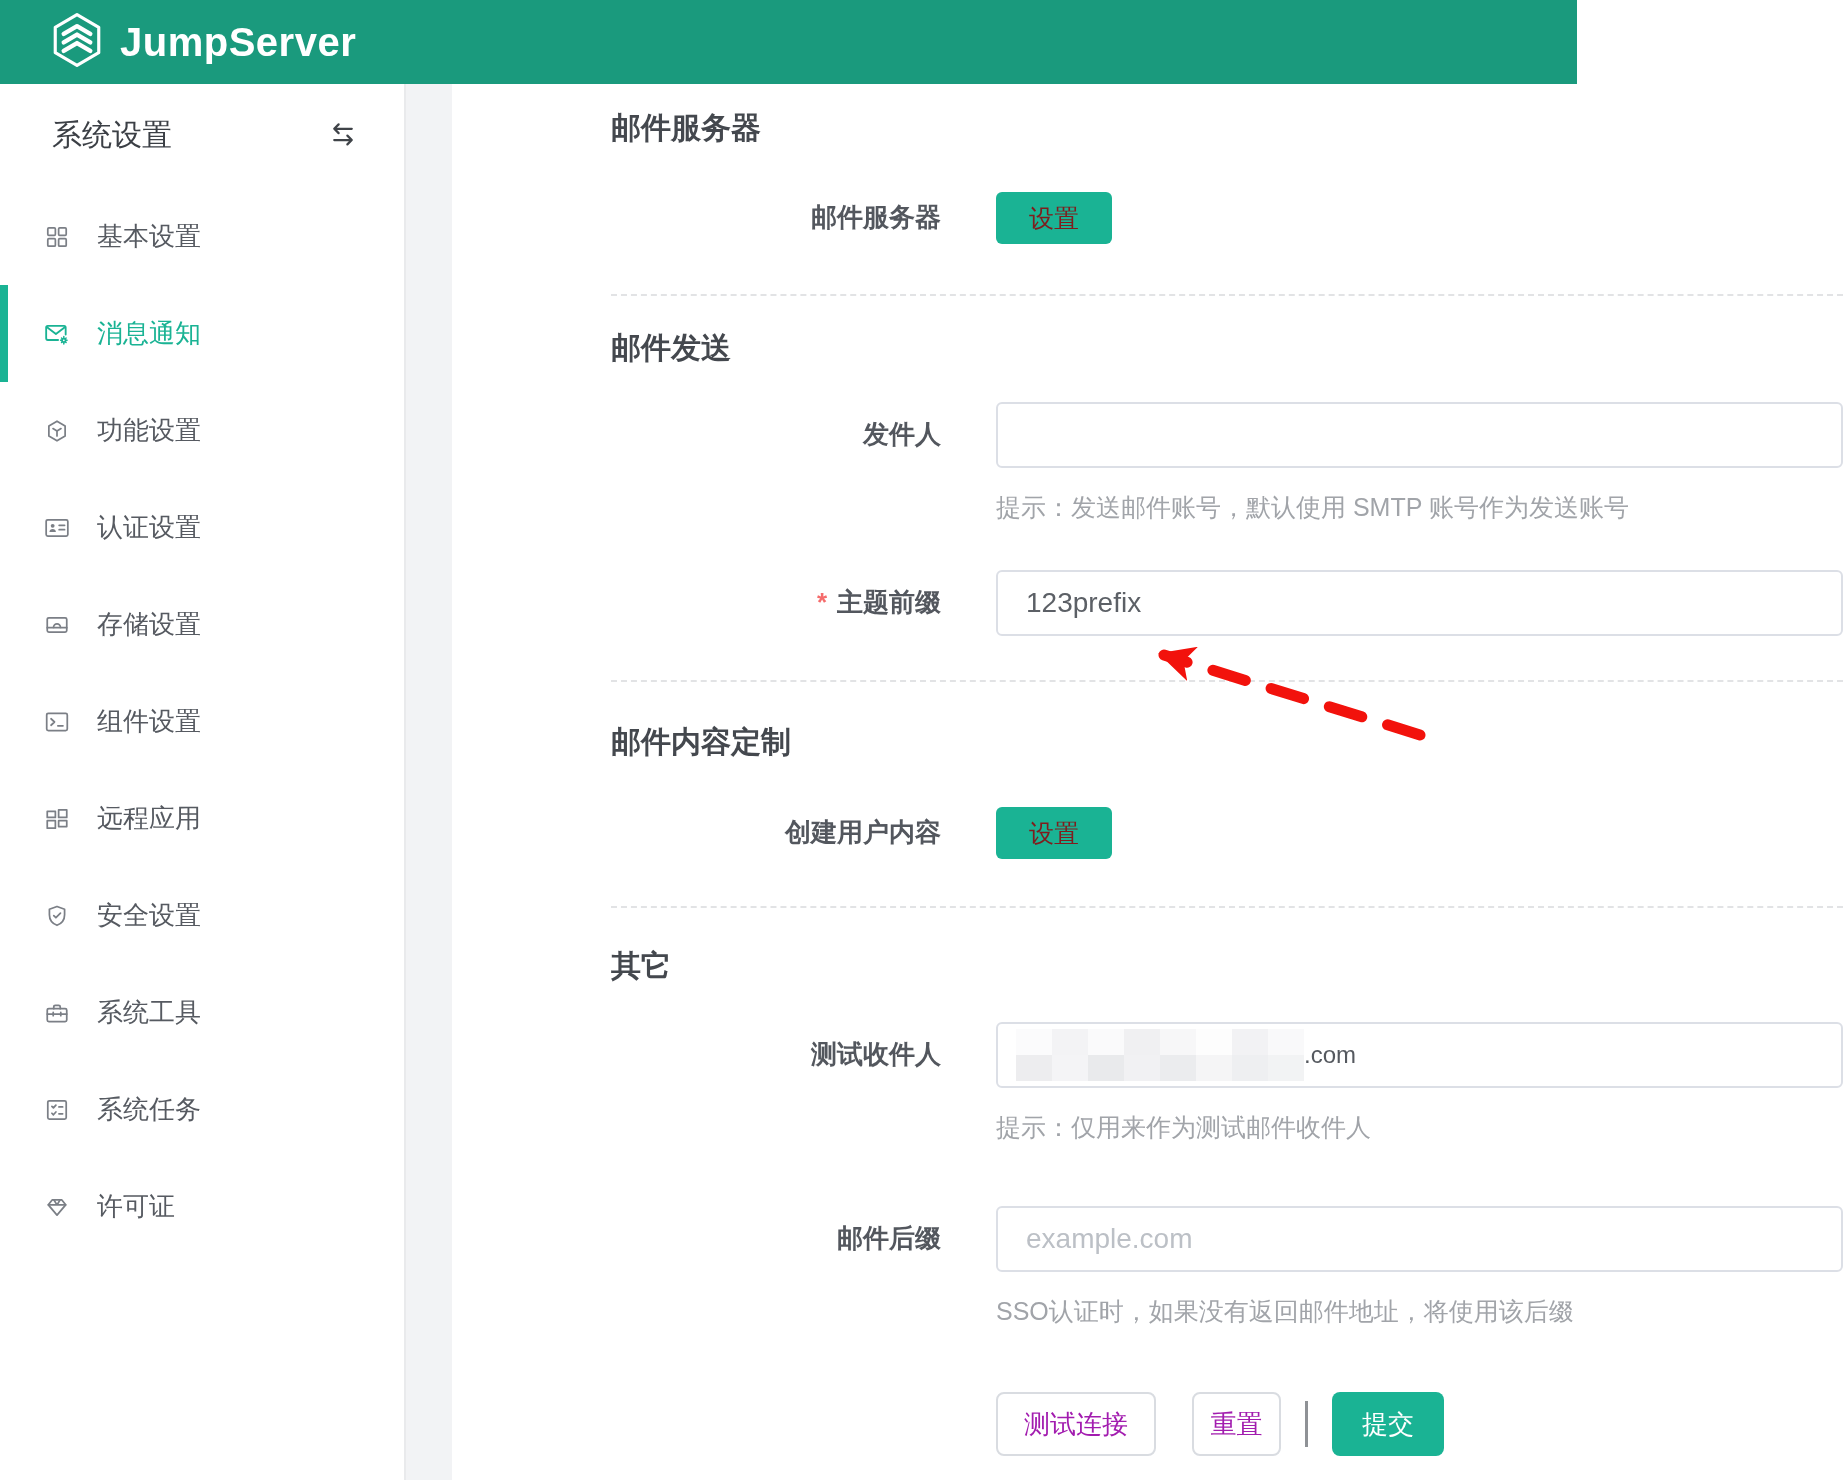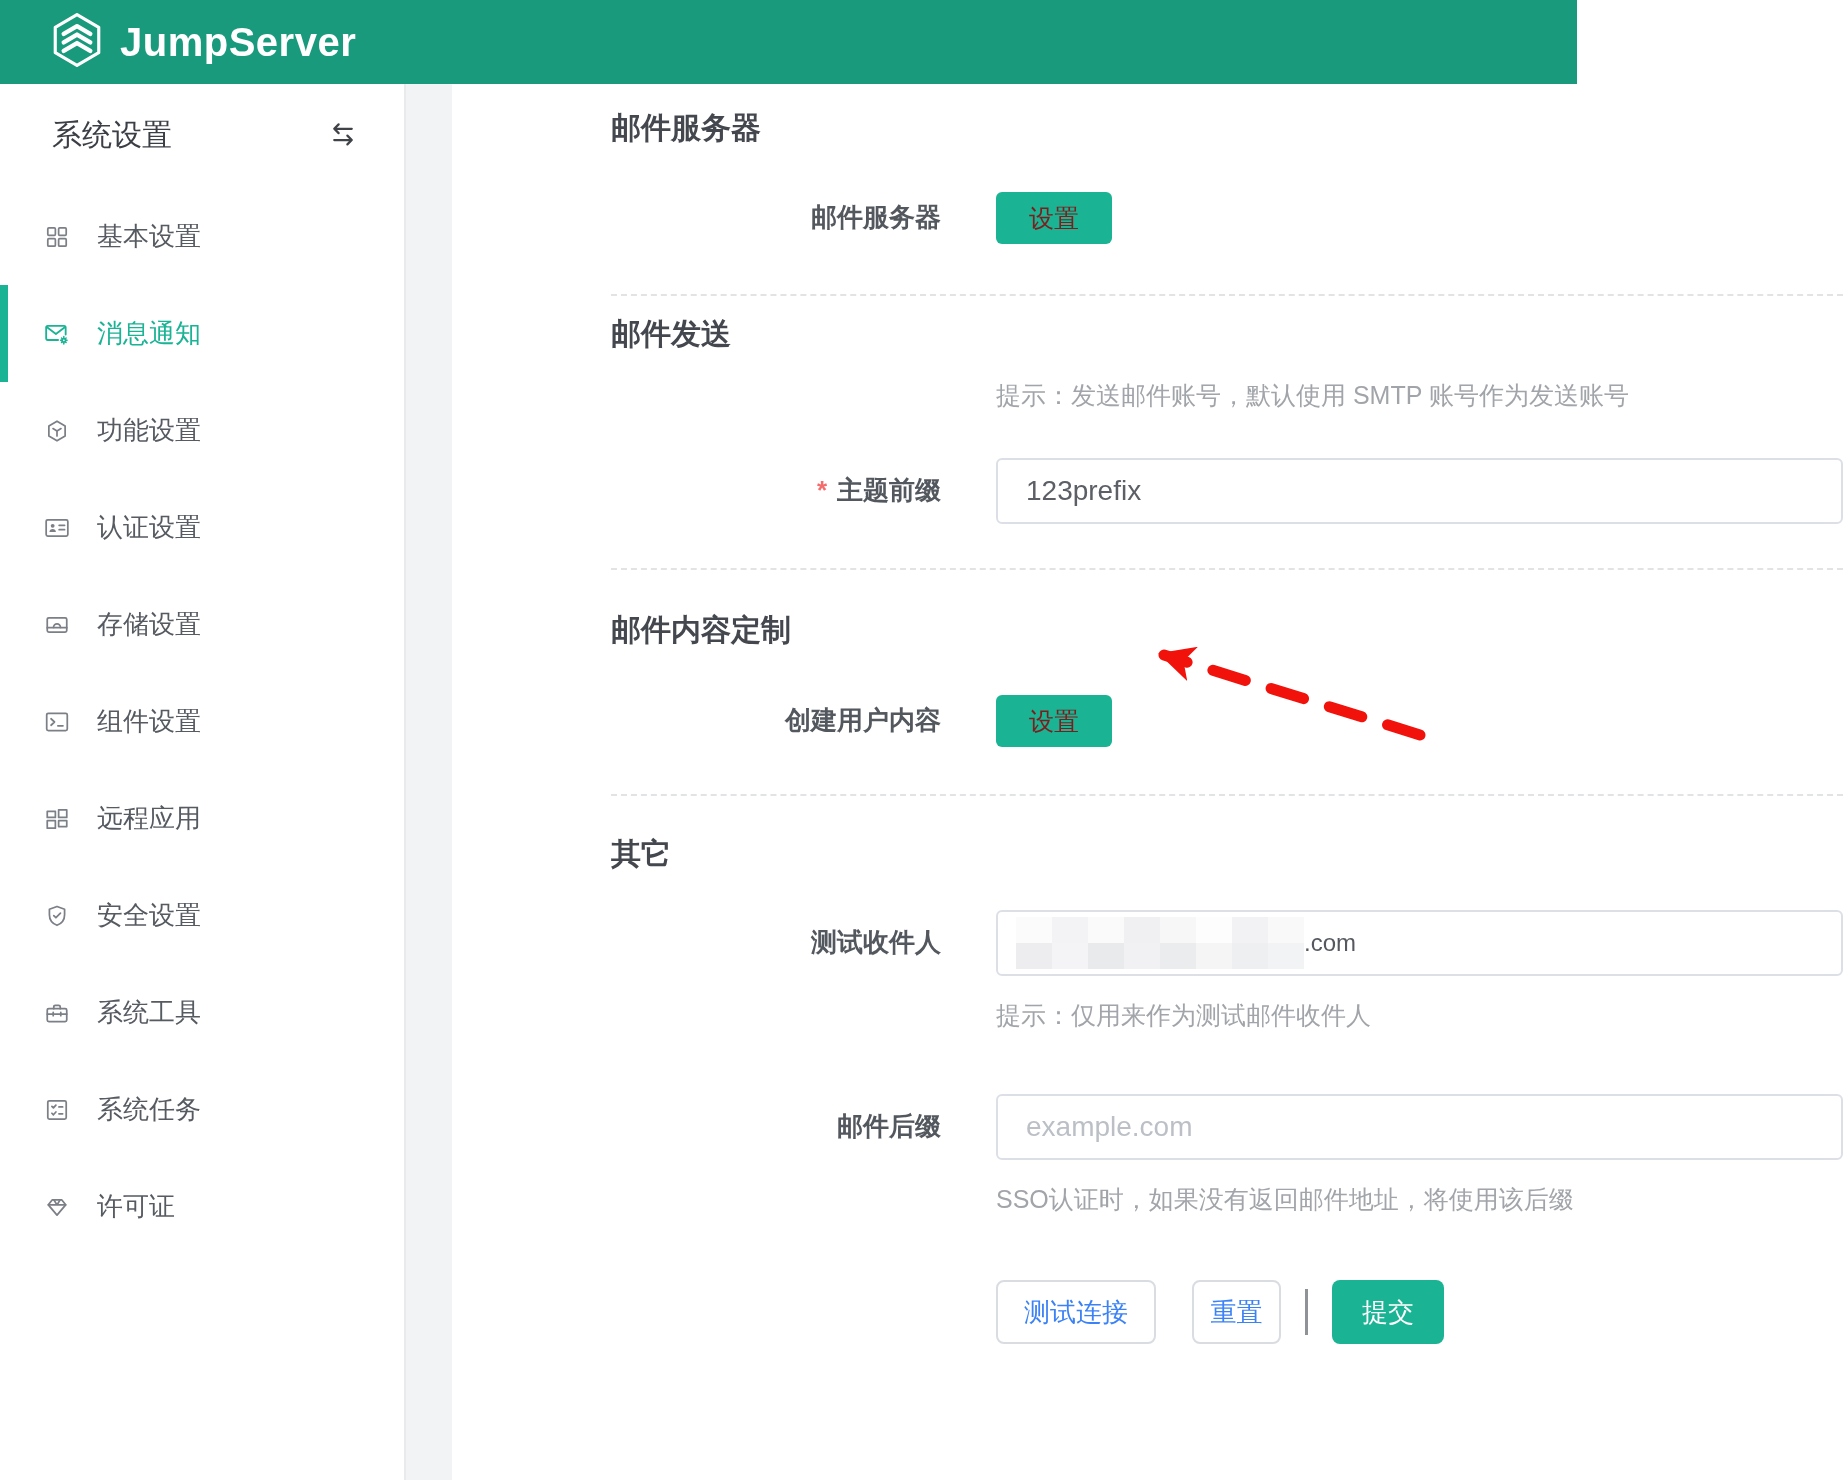--- a/index.html
+++ b/index.html
@@ -38,21 +38,21 @@
   .mi-label{margin-left:27px;font-size:26px;color:var(--menu-text);}
   .menu-item.active::before{content:"";position:absolute;left:0;top:0;bottom:0;width:8px;background:var(--accent);}
   .menu-item.active .mi-label{color:var(--accent);}
   .menu-item.active .mi-icon{color:var(--accent);}
 
   
   .main{position:absolute;left:452px;top:84px;width:1391px;height:1396px;background:#fff;
     padding-left:159px;overflow:hidden;}
   .section-title{font-size:30px;font-weight:700;color:var(--title-dark);line-height:44px;}
   .t1{margin-top:22px;}
-  .t2{margin-top:16px;}
+  .t2{margin-top:30px;}
   .t3{margin-top:38px;}
   .t4{margin-top:36px;}
   .dashed-divider{border-top:2px dashed #e2e3e5;height:0;}
   .d1{margin-top:50px;}
   .d2{margin-top:44px;}
   .d3{margin-top:47px;}
   .form-row{display:flex;align-items:center;}
   .row-label{width:330px;flex:0 0 330px;text-align:right;font-size:26px;font-weight:700;
     color:var(--label-dark);line-height:1.2;}
   .req{color:#f56c6c;font-weight:700;margin-right:10px;font-size:26px;}
@@ -86,21 +86,21 @@
   .mosaic i:nth-child(16n+11){background:#e9eaec;}
   .mosaic i:nth-child(16n+12){background:#f1f1f3;}
   .mosaic i:nth-child(16n+13){background:#ebecee;}
   .mosaic i:nth-child(16n+14){background:#f5f5f6;}
   .mosaic i:nth-child(16n+15){background:#eeeff1;}
   .mosaic i:nth-child(16n+16){background:#f2f3f4;}
   .redacted-suffix{font-size:24px;color:#55595f;}
   .hint{margin-left:385px;margin-top:24px;font-size:25px;color:var(--hint-gray);line-height:30px;}
   .actions{margin-top:66px;margin-left:385px;display:flex;align-items:center;height:64px;}
   .btn-plain{height:64px;background:#fff;border:2px solid #d9dce1;border-radius:8px;
-    color:#3b82f6;font-size:26px;cursor:pointer;font-family:Liberation Sans, sans-serif;}
+    color:#a21caf;font-size:26px;cursor:pointer;font-family:Liberation Sans, sans-serif;}
   .btn-test{width:160px;}
   .btn-reset{width:89px;margin-left:36px;}
   .action-sep{width:3px;height:46px;background:#8f9296;margin:0 24px;}
   .btn-submit{width:112px;height:64px;border:none;border-radius:8px;background:var(--accent);
     color:#fff;font-size:26px;cursor:pointer;font-family:inherit;}
   .arrow-svg{position:absolute;left:680px;top:540px;width:320px;height:140px;pointer-events:none;}
 </style>
 </head>
 <body>
 
@@ -267,20 +267,26 @@
       <span class="row-label">邮件服务器</span>
       <span class="row-control">
         <button class="btn-green">设置</button>
       </span>
     </div>
 
     <div class="dashed-divider d1"></div>
 
     <div class="section-title t2">邮件发送</div>
 
+    <div class="form-row row-input mt-sender">
+      <span class="row-label">发件人</span>
+      <span class="row-control">
+        <input class="text-input" type="text" value="" style="">
+      </span>
+    </div>
     <div class="hint">提示：发送邮件账号，默认使用 SMTP 账号作为发送账号</div>
 
     <div class="form-row row-input mt-prefix">
       <span class="row-label"><span class="req">*</span><span>主题前缀</span></span>
       <span class="row-control">
         <input class="text-input" type="text" value="123prefix" style="">
       </span>
     </div>
 
     <div class="dashed-divider d2"></div>

